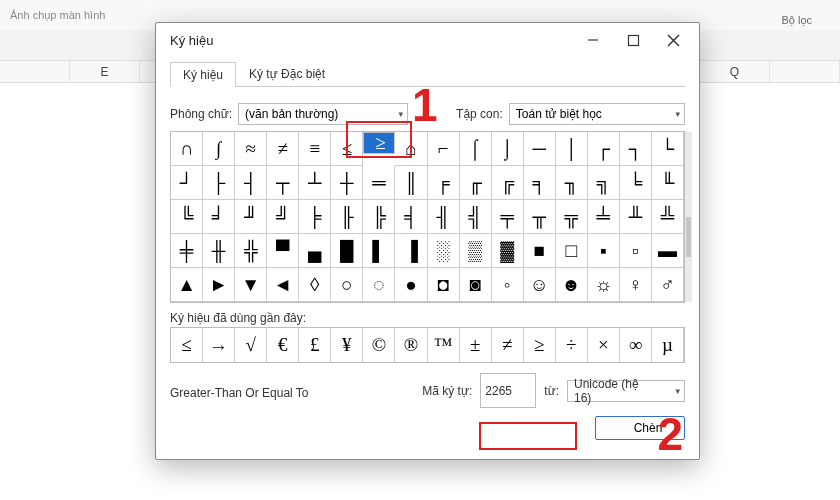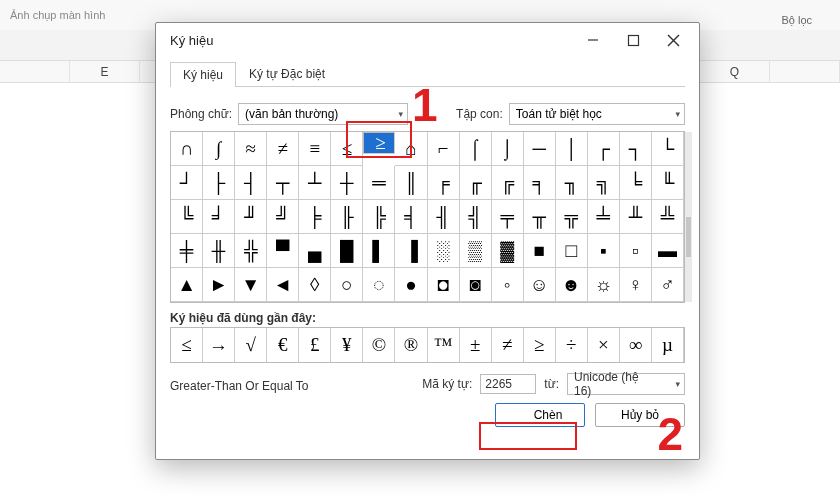--- a/index.html
+++ b/index.html
@@ -25,26 +25,26 @@
 .tab.active { border-color: #ccc; background: #fff; position: relative; top: 1px; }
 .row { display: flex; align-items: center; gap: 6px; margin: 16px 14px 6px; font-size: 12px; }
 .row label { color: #333; white-space: nowrap; }
 .sel { flex: 1; display: flex; align-items: center; border: 1px solid #bbb; height: 22px; padding: 0 4px 0 6px; background: #fff; justify-content: space-between; font-size: 12px; gap: 36px; }
 .sel .chev { font-size: 9px; color: #555; }
 .grid { margin: 0 14px 8px; border: 1px solid #bbb; display: grid; grid-template-columns: repeat(16, 1fr); grid-auto-rows: 34px; position: relative; }
 .cell { border-right: 1px solid #ccc; border-bottom: 1px solid #ccc; display: flex; align-items: center; justify-content: center; font-size: 19px; font-family: 'Cambria Math','Segoe UI Symbol',serif; color: #000; cursor: pointer; background: #fff; }
 .cell.sel { background: #1f6fd0; color: #fff; }
 .grid-scrollbar { position: absolute; right: -8px; top: 0; bottom: 0; width: 7px; background: #eaeaea; }
 .grid-scrollbar::after { content:''; position:absolute; top:85px; bottom:45px; left:1px; right:1px; background:#c6c6c6; }
-.recent-lbl { margin: 4px 14px 2px; font-size: 12px; color: #333; font-weight: bold; }
+.recent-lbl { margin: 4px 14px 2px; font-size: 12px; color: #333; }
 .recent { margin: 0 14px 10px; border: 1px solid #bbb; display: grid; grid-template-columns: repeat(16, 1fr); grid-auto-rows: 34px; }
 .rcell { border-right: 1px solid #ccc; display: flex; align-items: center; justify-content: center; font-size: 19px; font-family: 'Cambria Math','Segoe UI Symbol',serif; color: #000; cursor: pointer; }
 .meta { display: flex; align-items: center; margin: 0 14px 8px; font-size: 12px; color: #333; gap: 8px; }
 .meta .uname { flex: 1; }
-.codebox { border: 1px solid #bbb; width: 56px; height: 20px; padding: 8px 4px; font-size: 12px; display: flex; align-items: center; background:#fff; }
+.codebox { border: 1px solid #bbb; width: 56px; height: 35px; padding: 8px 4px; font-size: 12px; display: flex; align-items: center; background:#fff; }
 .btns { display: flex; justify-content: flex-end; gap: 10px; margin: 6px 14px 0; }
 .btn { min-width: 90px; height: 24px; border: 1px solid #aaa; background: #fff; font-size: 12px; display: flex; align-items: center; justify-content: center; border-radius: 2px; cursor: pointer; }
 .btn.primary { border-color: #2a6fc9; padding-left: 16px; }
 .red-hl { position: absolute; border: 2px solid #e02020; pointer-events: none; }
 .marker { position: absolute; font-size: 46px; font-weight: 800; color: #e02020; pointer-events: none; font-family: Arial, sans-serif; }
 </style>
 </head>
 <body>
 
 <div class="bg-ribbon">
@@ -222,20 +222,19 @@
     <div class="codebox">2265</div>
     <label>từ:</label>
     <div class="sel" style="flex:0 0 118px;">
       <span>Unicode (hệ 16)</span>
       <span class="chev">▾</span>
     </div>
   </div>
 
   <div class="btns">
     <div class="btn primary">Chèn</div>
-    <div class="btn">Hủy bỏ</div>
   </div>
 
   <div class="red-hl" style="left:190px; top:98px; width:66px; height:37px;"></div>
   <div class="red-hl" style="right:122px; bottom:9px; width:98px; height:28px;"></div>
   <div class="marker" style="left:256px; top:55px;">1</div>
   <div class="marker" style="right:16px; bottom:-2px;">2</div>
 </div>
 
 </body></html>

